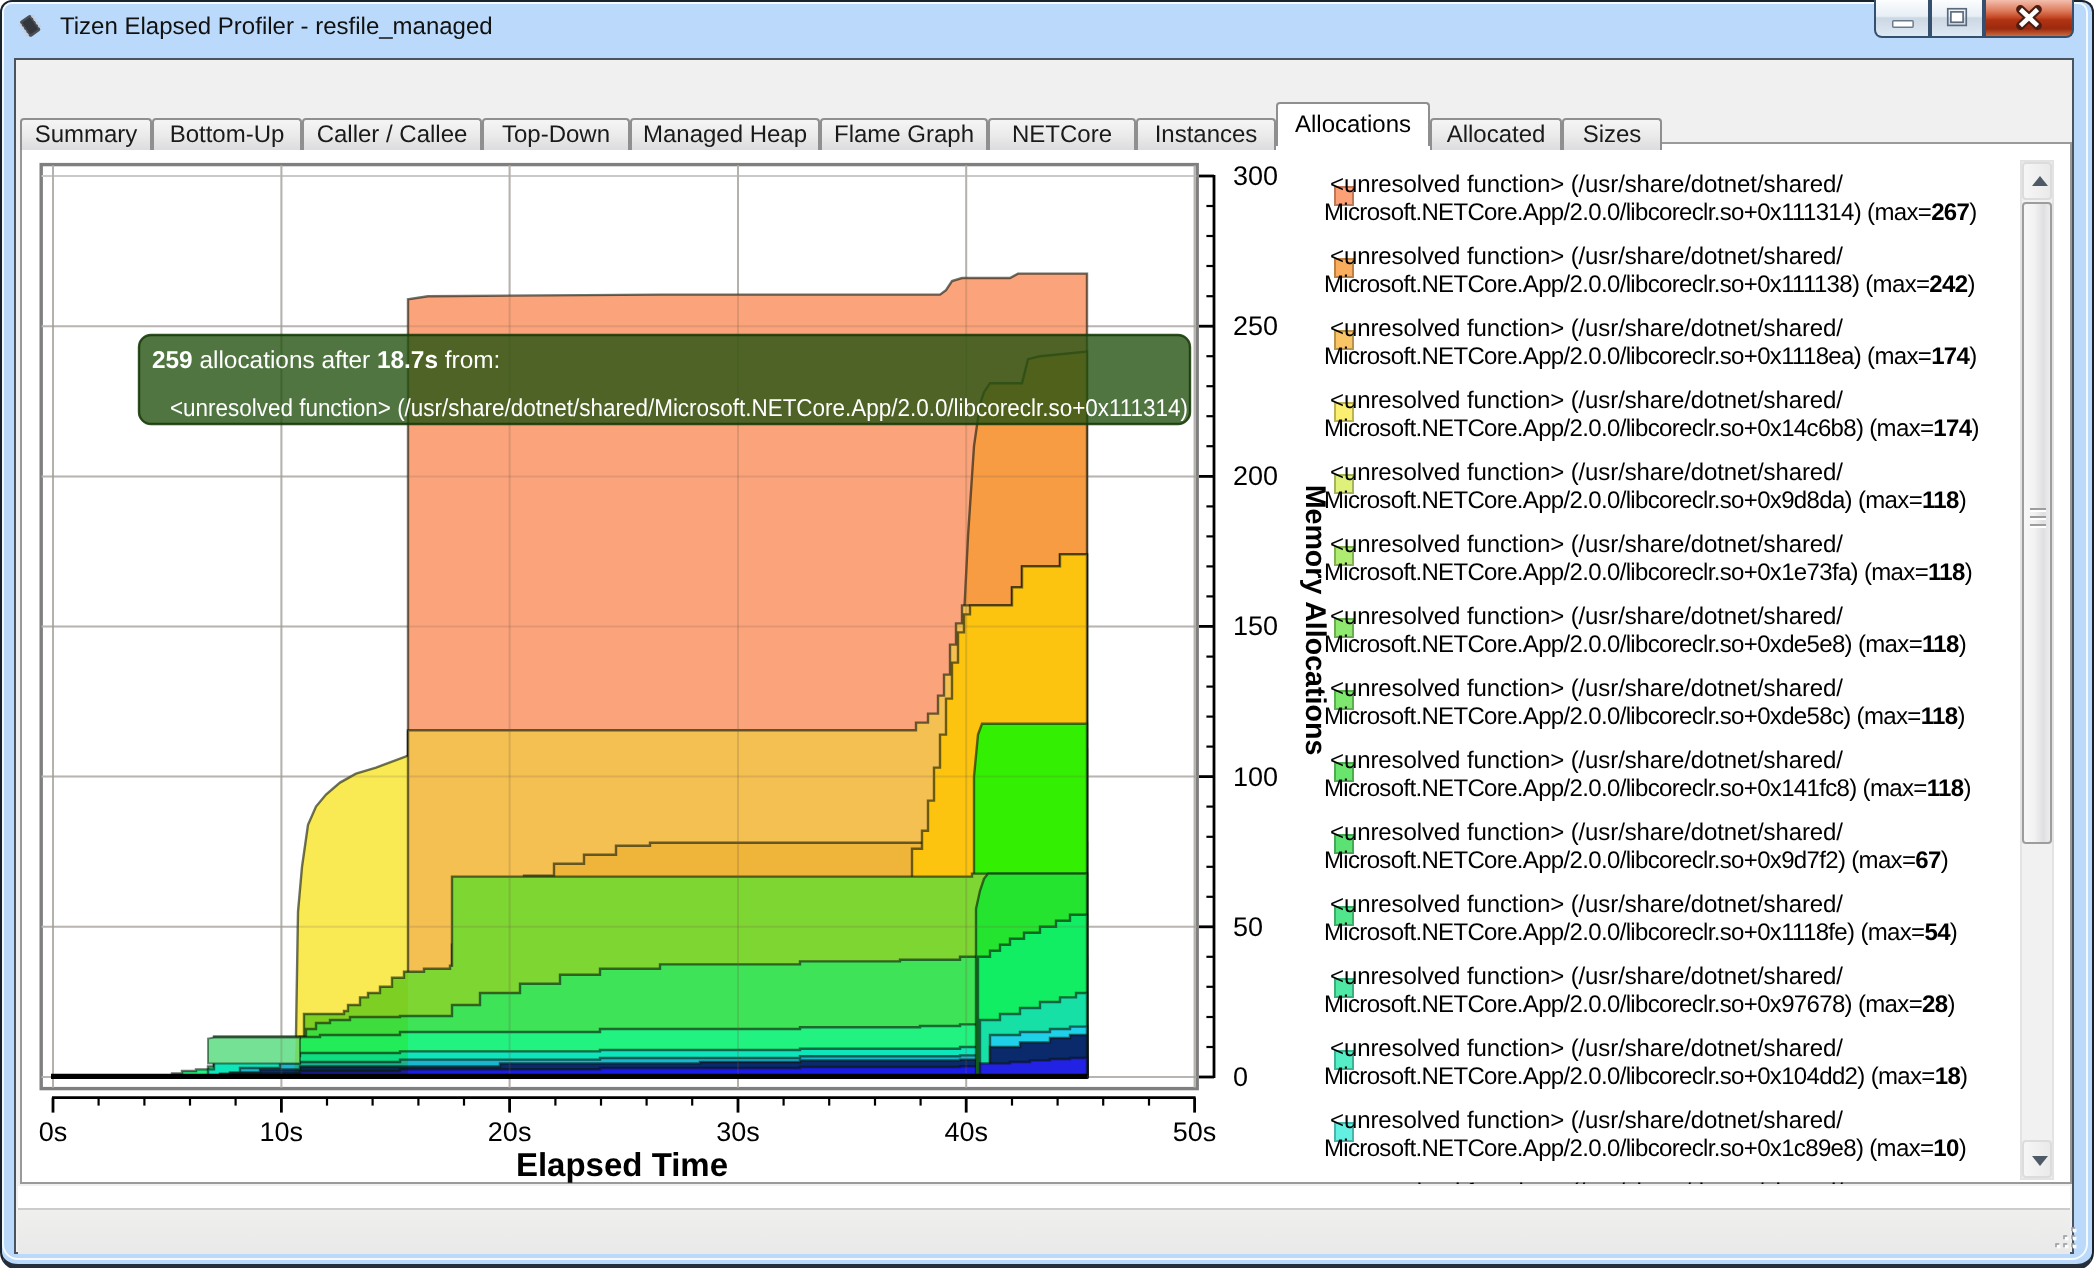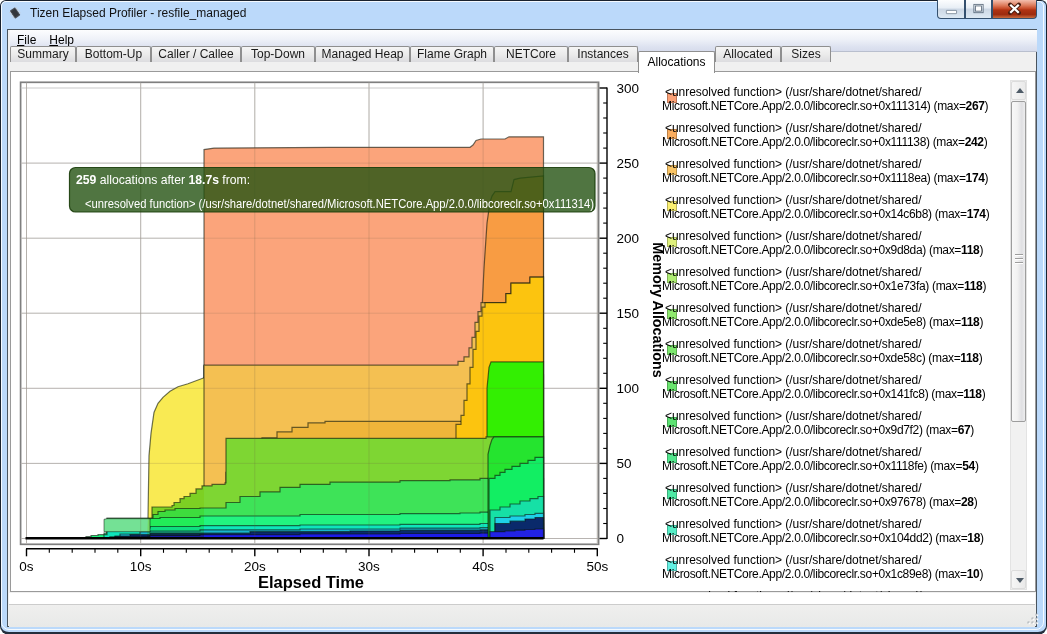--- a/index.html
+++ b/index.html
@@ -22,21 +22,21 @@
 #wbmax{left:28px;width:27px;background:linear-gradient(#fcfdfe 0,#e7eef5 45%,#ccd7e4 50%,#dde9f3 100%);}
 #wbclose{left:55px;width:45px;border-radius:0 0 4px 0;background:linear-gradient(#f4bfae 0,#dd7b5c 30%,#c64a28 48%,#b03313 55%,#9c2a0e 80%,#c96b3e 100%);}
 .wbg{position:absolute;left:0;top:0;width:100%;height:100%;}
 
 #menubar{position:absolute;left:10px;top:30px;width:1027px;height:21px;
  background:linear-gradient(#fcfdfe 0,#eef1f8 45%,#dde2f0 80%,#d7dcec 100%);border-bottom:1px solid #b9bfce;font-size:12px;color:#000;}
 #menubar span{display:inline-block;margin-top:3px;}
 #mfile{margin-left:7px;}
 #mhelp{margin-left:13px;}
 
-.tab{position:absolute;top:46px;height:16px;box-sizing:border-box;background:linear-gradient(#f5f5f5 0,#ebebeb 50%,#dcdcdf 100%);
+.tab{position:absolute;top:59px;height:16px;box-sizing:border-box;background:linear-gradient(#f5f5f5 0,#ebebeb 50%,#dcdcdf 100%);
  border:1px solid #8f8f8f;border-bottom:none;border-radius:2px 2px 0 0;
  font-size:12px;color:#1a1a1a;text-align:center;line-height:15px;z-index:3;}
 #tabsel{position:absolute;top:51px;height:22px;box-sizing:border-box;background:#fff;
  border:1px solid #8f8f8f;border-bottom:none;border-radius:2px 2px 0 0;
  font-size:12px;color:#000;text-align:center;line-height:21px;z-index:5;}
 
 #pane{position:absolute;left:10px;top:71px;width:1026px;height:521px;background:#fff;
  border:1px solid #9a9a9a;box-sizing:border-box;z-index:2;}
 
 #legend{position:absolute;left:655px;top:73px;width:352px;height:519px;overflow:hidden;z-index:4;}
@@ -95,21 +95,20 @@
         </svg>
       </div>
   <div id="wbclose" class="wb">
         <svg class="wbg" viewBox="0 0 45 19">
           <path d="M18 5 L27 13.5 M27 5 L18 13.5" stroke="#4c1d10" stroke-width="4.6" stroke-linecap="round"></path>
           <path d="M18 5 L27 13.5 M27 5 L18 13.5" stroke="#fff" stroke-width="2.4" stroke-linecap="butt"></path>
         </svg>
       </div>
  </div>
  <div id="client"></div>
- <div id="menubar"><span id="mfile"><u>F</u>ile</span><span id="mhelp"><u>H</u>elp</span></div>
  <div id="pane"></div>
  <div id="whitestrip"></div>
     <div id="status"></div>
 
  <div class="tab" style="left:10px;width:66px;">Summary</div>
  <div class="tab" style="left:76px;width:75px;">Bottom-Up</div>
  <div class="tab" style="left:151px;width:90px;">Caller / Callee</div>
  <div class="tab" style="left:241px;width:74px;">Top-Down</div>
  <div class="tab" style="left:315px;width:95px;">Managed Heap</div>
  <div class="tab" style="left:410px;width:84px;">Flame Graph</div>

